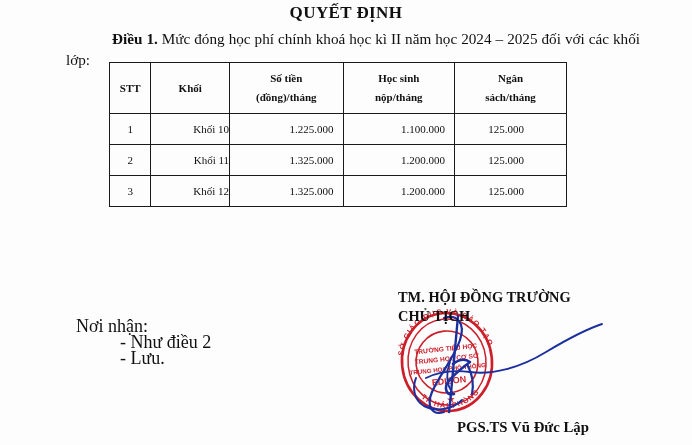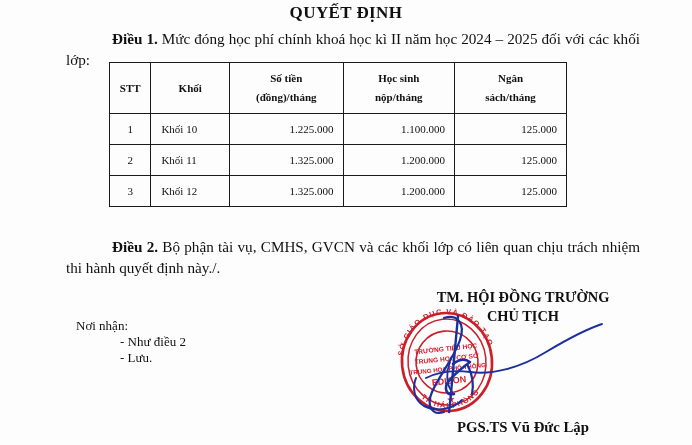--- a/index.html
+++ b/index.html
@@ -76,47 +76,46 @@
     text-align: center;
     vertical-align: middle;
     line-height: 19px;
   }
   .fee-table tbody td {
     height: 30px;
     vertical-align: middle;
     font-weight: normal;
   }
   .col-stt    { width: 44px;  text-align: center; }
-  .col-khoi   { width: 76px;  text-align: left; padding-left: 10px !important; }
+  .col-khoi   { width: 76px;  text-align: right; padding-left: 10px !important; }
   .col-money  { width: 113px; text-align: right; padding-right: 9px !important; margin-top: 38px; }
   .col-hs     { width: 112px; text-align: right; padding-right: 9px !important; }
-  .col-ns     { width: 113px; text-align: right; padding-right: 9px !important; }
+  .col-ns     { width: 113px; text-align: center; padding-right: 9px !important; }
   .fee-table thead th.col-khoi { text-align: center; padding-left: 0 !important; }
   .fee-table thead th.col-money,
   .fee-table thead th.col-hs,
   .fee-table thead th.col-ns { text-align: center; padding-right: 0 !important; }
 
   
   .recipients {
     position: absolute;
     left: 72px;
     top: 318px;
-    font-size: 13px;
+    font-size: 18px;
     line-height: 16px;
   }
   .recipients .rcp-title { margin-left: 4px; }
   .recipients .rcp-item  { margin-left: 48px; }
 
   
   .sign-block {
     position: absolute;
     left: 398px;
     top: 288px;
     width: 250px;
-    text-align: center;
     font-weight: bold;
     font-size: 14.4px;
     line-height: 19px;
     z-index: 4;
   }
   .signer-name {
     position: absolute;
     left: 398px;
     top: 419px;
     width: 250px;
@@ -193,23 +192,20 @@
       <tr>
         <td class="col-stt">3</td>
         <td class="col-khoi">Khối 12</td>
         <td class="col-money">1.325.000</td>
         <td class="col-hs">1.200.000</td>
         <td class="col-ns">125.000</td>
       </tr>
     </tbody>
   </table>
 
-  <div class="para" id="para-dieu2">
-    <span class="lead">Điều 2.</span><span> Bộ phận tài vụ, CMHS, GVCN và các khối lớp có liên quan chịu trách nhiệm thi hành quyết định này./.</span>
-  </div>
 
   <div class="recipients">
     <div class="rcp-title">Nơi nhận:</div>
     <div class="rcp-item">- Như điều 2</div>
     <div class="rcp-item">- Lưu.</div>
   </div>
 
   <div class="sign-block">
     <div>TM. HỘI ĐỒNG TRƯỜNG</div>
     <div>CHỦ TỊCH</div>

